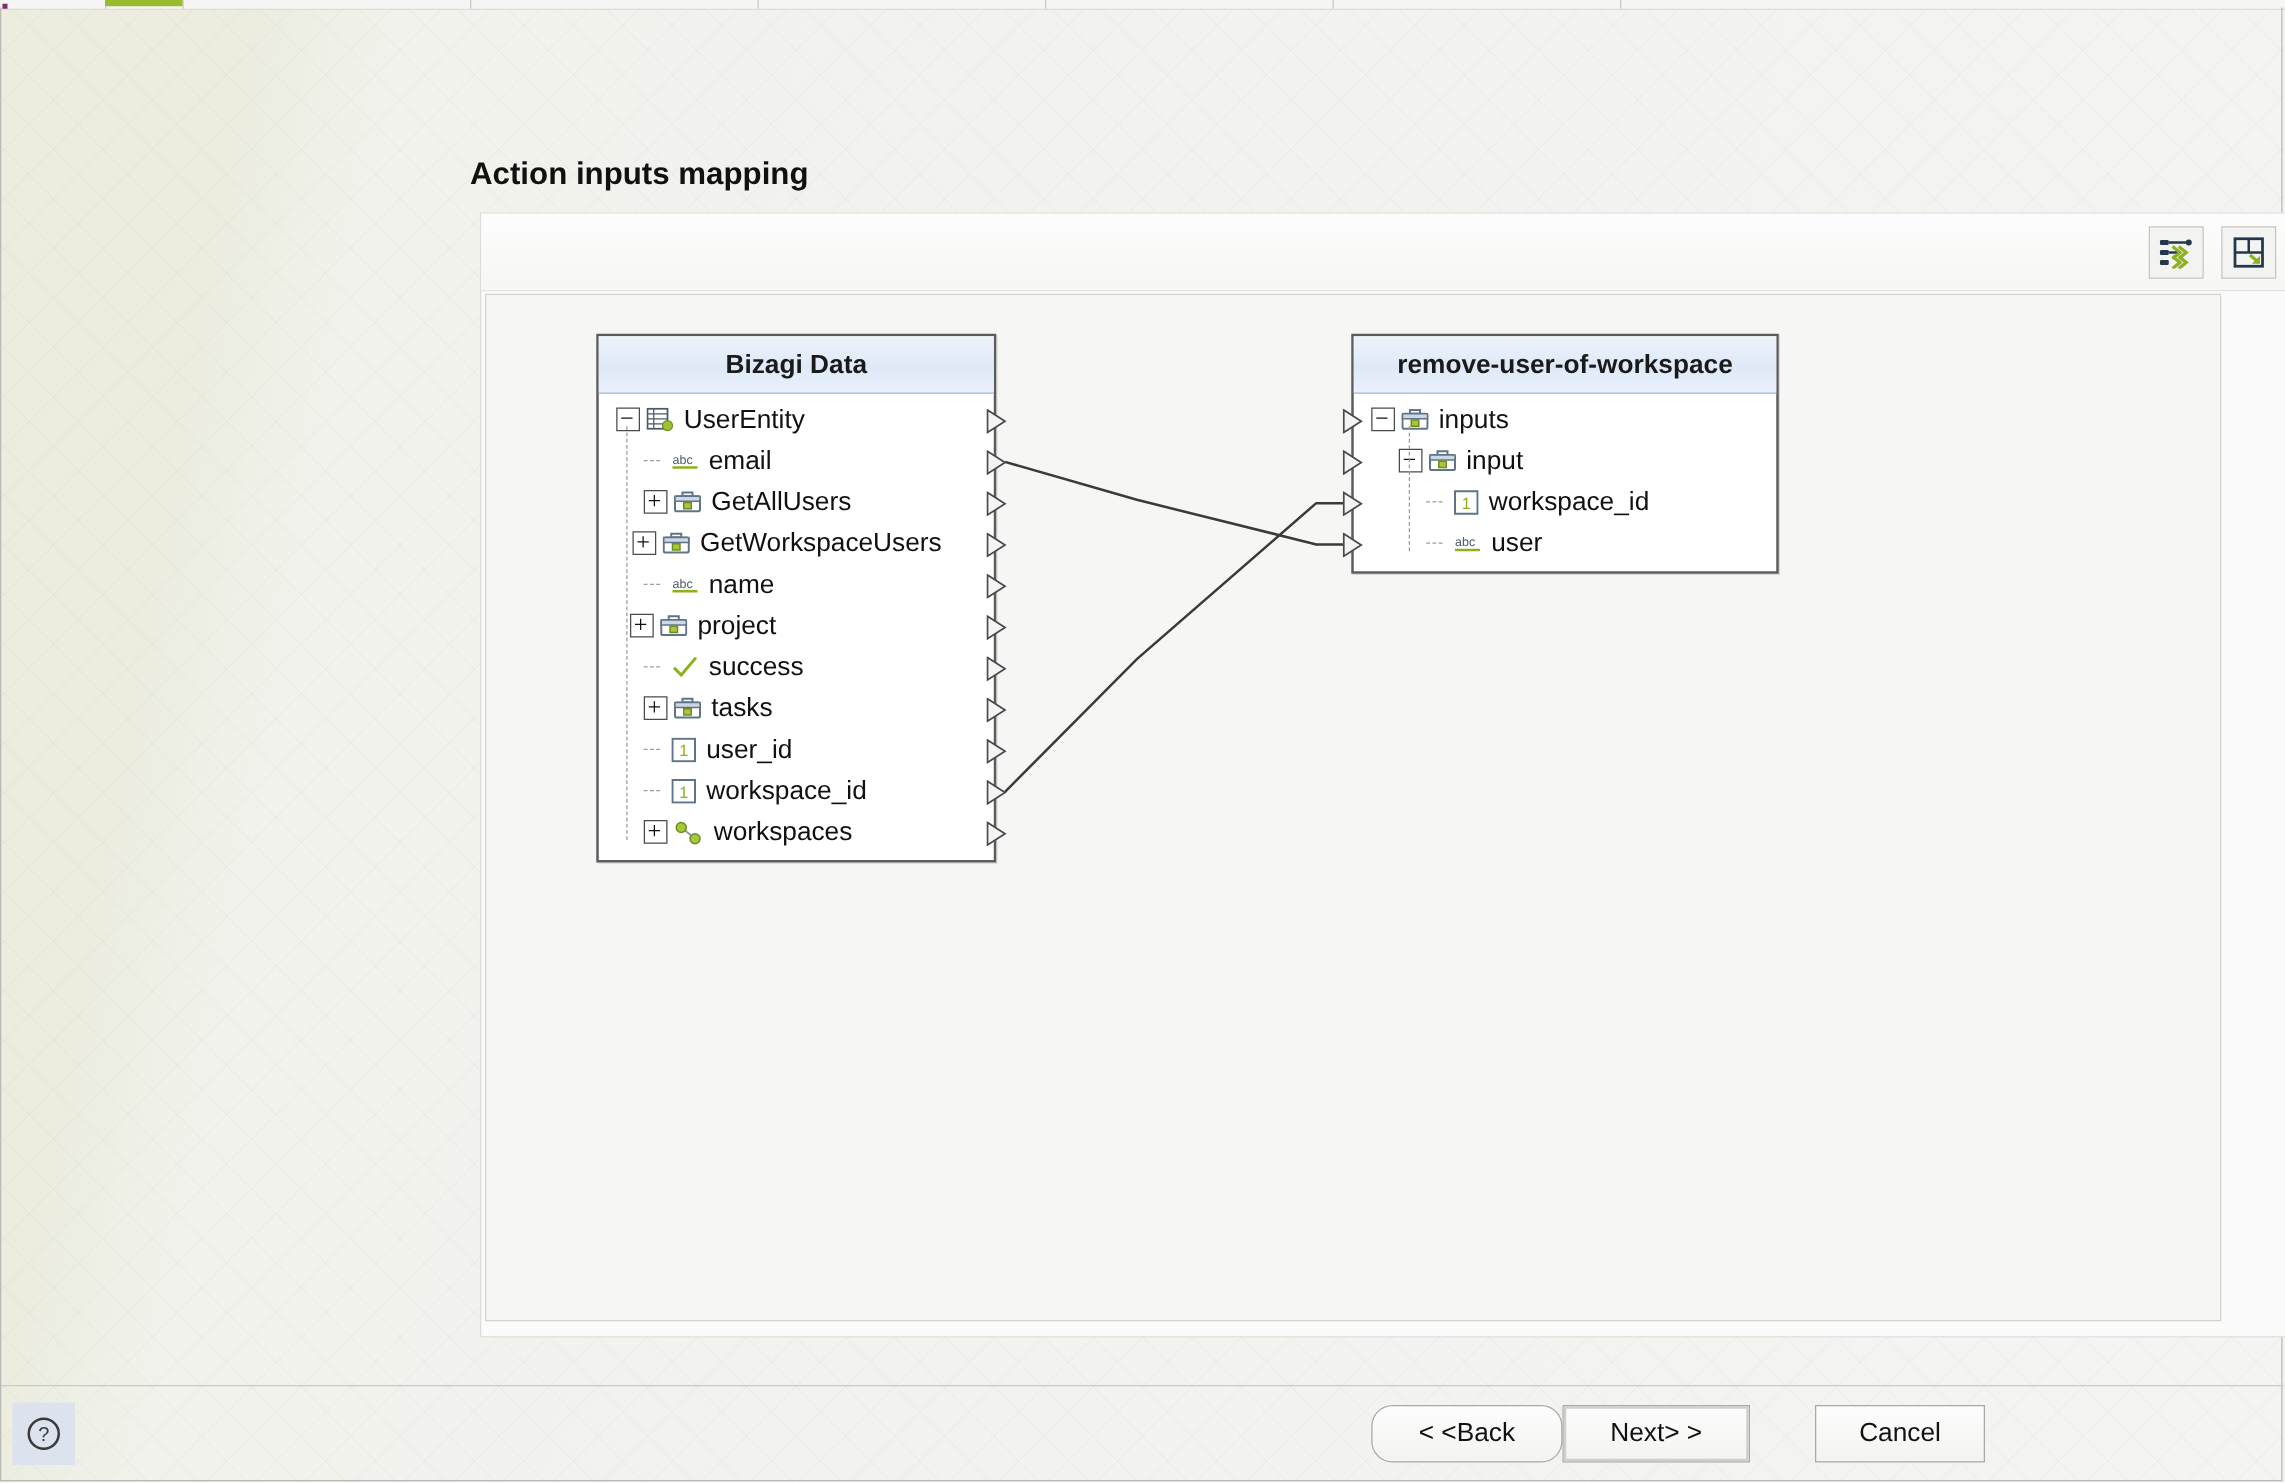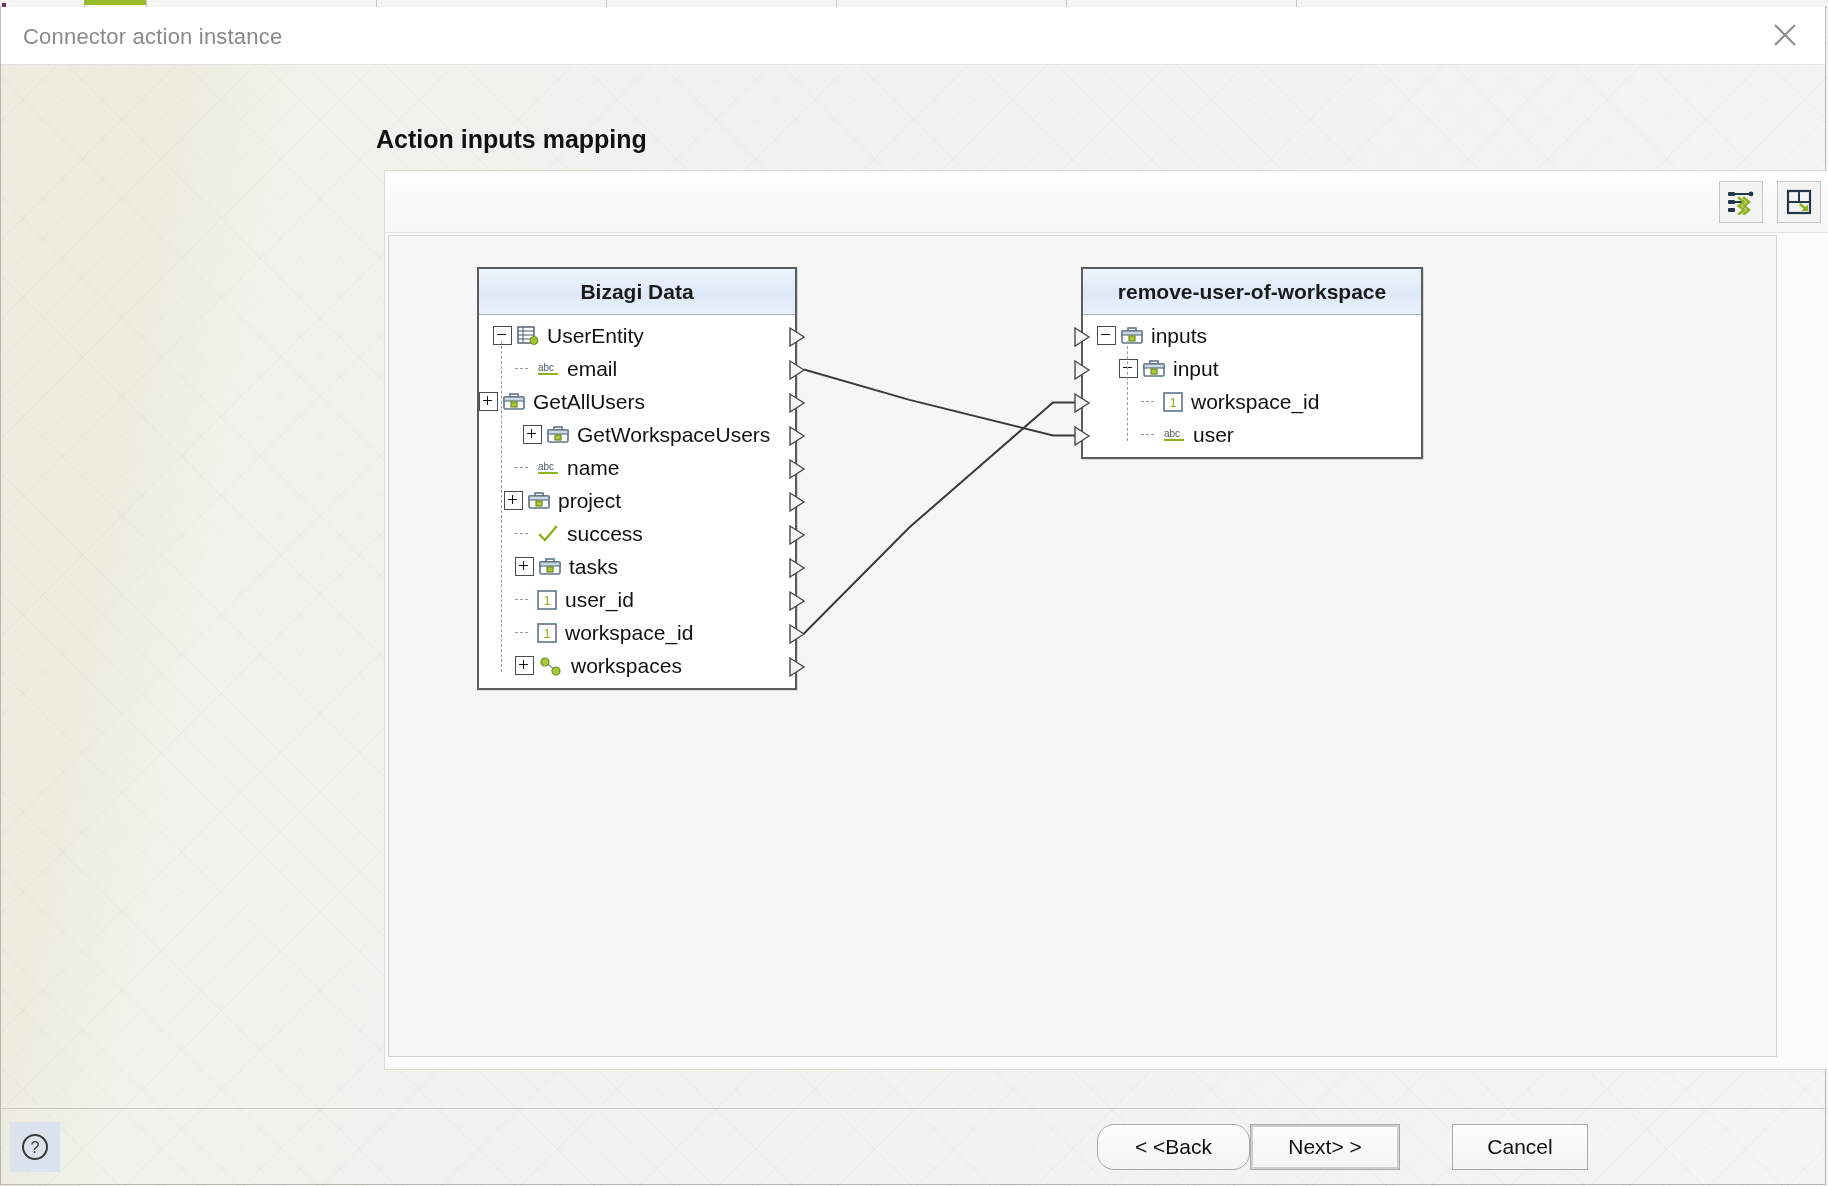--- a/index.html
+++ b/index.html
@@ -171,29 +171,20 @@
     <div class="seg" style="left:376px;width:230px;"></div>
     <div class="seg" style="left:606px;width:230px;"></div>
     <div class="seg" style="left:836px;width:230px;"></div>
     <div class="seg" style="left:1066px;width:230px;"></div>
     <div class="green"></div>
     <div class="purple"></div>
   </div>
 
   <div class="winborder"></div>
 
-  <div class="titlebar">
-    <div class="title-text">Connector action instance</div>
-    <div class="close-btn">
-      <svg width="26" height="26" viewBox="0 0 26 26">
-        <line x1="3" y1="3" x2="23" y2="23" stroke="#8c8c8c" stroke-width="2"></line>
-        <line x1="23" y1="3" x2="3" y2="23" stroke="#8c8c8c" stroke-width="2"></line>
-      </svg>
-    </div>
-  </div>
 
 
   <div class="page-title">Action inputs mapping</div>
 
   <div class="card">
 
     <div class="toolbar">
       <div class="tool-btn" id="tool-automap">
         <svg width="28" height="26" viewBox="0 0 28 26">
           <g fill="#23384a">
@@ -253,33 +244,33 @@
             <div class="row" style="padding-left: 36px;">
               <span class="stub"></span>
               <span class="ic">
                 <svg width="22" height="18" viewBox="0 0 22 18">
       <text x="1" y="11" font-family="Liberation Sans, sans-serif" font-size="10" fill="#4a5a68">abc</text>
       <line x1="1" y1="14" x2="21" y2="14" stroke="#8db21e" stroke-width="2"></line>
     </svg>
               </span>
               <span class="row-label">email</span>
             </div>
-            <div class="row" style="">
+            <div class="row" style="padding-left: 36px;">
               <span class="expander plus"></span>
               <span class="ic">
                 <svg width="22" height="20" viewBox="0 0 22 20">
       <rect x="7" y="2" width="8" height="3" fill="none" stroke="#5f7488" stroke-width="1.6"></rect>
       <rect x="1" y="5" width="20" height="12" rx="1.5" fill="#ffffff" stroke="#5f7488" stroke-width="1.6"></rect>
       <rect x="1" y="5" width="20" height="4" fill="#cdd8e2" stroke="#5f7488" stroke-width="1.2"></rect>
       <rect x="8" y="10" width="6" height="5" fill="#a5c93a" stroke="#6f8d1e" stroke-width="1.2"></rect>
     </svg>
               </span>
               <span class="row-label">GetAllUsers</span>
             </div>
-            <div class="row" style="padding-left: 44px;">
+            <div class="row" style="padding-left: 27px;">
               <span class="expander plus"></span>
               <span class="ic">
                 <svg width="22" height="20" viewBox="0 0 22 20">
       <rect x="7" y="2" width="8" height="3" fill="none" stroke="#5f7488" stroke-width="1.6"></rect>
       <rect x="1" y="5" width="20" height="12" rx="1.5" fill="#ffffff" stroke="#5f7488" stroke-width="1.6"></rect>
       <rect x="1" y="5" width="20" height="4" fill="#cdd8e2" stroke="#5f7488" stroke-width="1.2"></rect>
       <rect x="8" y="10" width="6" height="5" fill="#a5c93a" stroke="#6f8d1e" stroke-width="1.2"></rect>
     </svg>
               </span>
               <span class="row-label">GetWorkspaceUsers</span>

